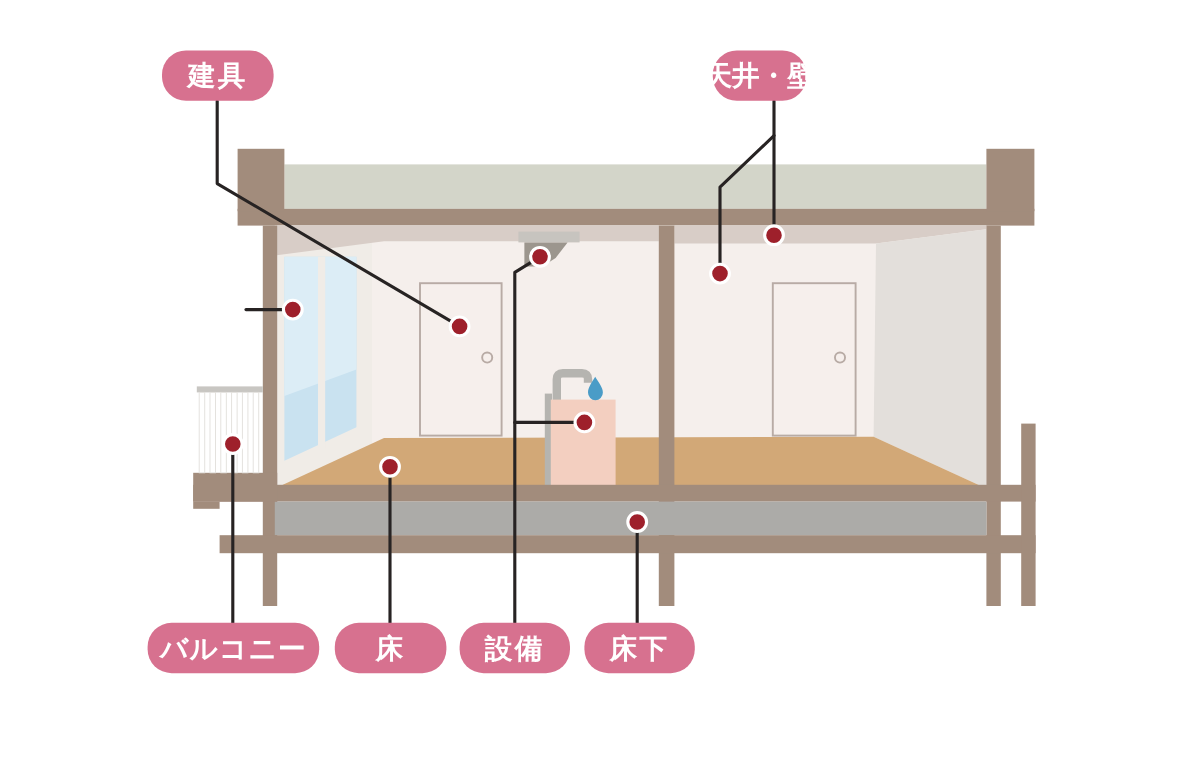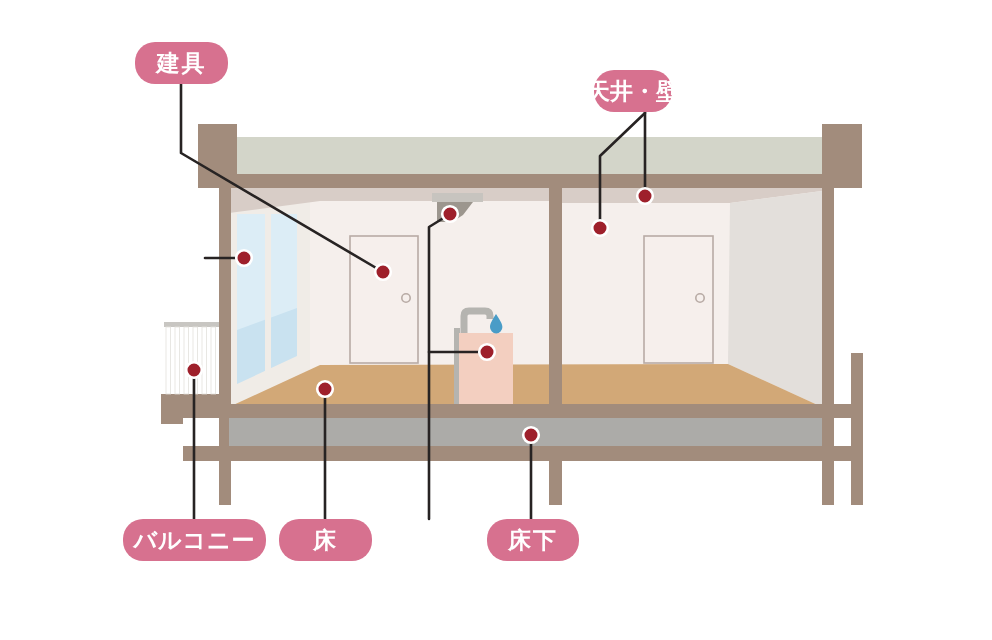--- a/index.html
+++ b/index.html
@@ -19,21 +19,21 @@
     font-weight:bold;
     font-size:23px;
     letter-spacing:2px;
     border-radius:20px;
     line-height:1;
     box-sizing:border-box;
     white-space:nowrap;
     z-index:5;
   }
   #lbl-tategu    {left:135px;top:42px; width:93px; height:42px;}
-  #lbl-tenjokabe {left:594px;top:42px; width:78px;height:42px;letter-spacing:0px;margin-top:28px;}
+  #lbl-tenjokabe {left:594px;top:42px; width:78px;height:42px;letter-spacing:0px;}
   #lbl-sash      {left:113px;top:236px;width:92px; height:42px;}
   #lbl-balcony   {left:123px;top:519px;width:143px;height:42px;letter-spacing:1px;justify-content:center;}
   #lbl-yuka      {left:279px;top:519px;width:93px; height:42px;}
   #lbl-setsubi   {left:383px;top:519px;width:92px; height:42px;}
   #lbl-yukashita {left:487px;top:519px;width:92px; height:42px;}
 </style>
 </head>
 <body>
 
 <div id="stage">
@@ -133,17 +133,20 @@
   </div>
   <div class="callout-label" id="lbl-tenjokabe">
     <span>天井・壁</span>
   </div>
   <div class="callout-label" id="lbl-balcony">
     <span>バルコニー</span>
   </div>
   <div class="callout-label" id="lbl-yuka">
     <span>床</span>
   </div>
+  <div class="callout-label" id="lbl-setsubi">
+    <span>設備</span>
+  </div>
   <div class="callout-label" id="lbl-yukashita">
     <span>床下</span>
   </div>
 
 </div>
 
 </body></html>

